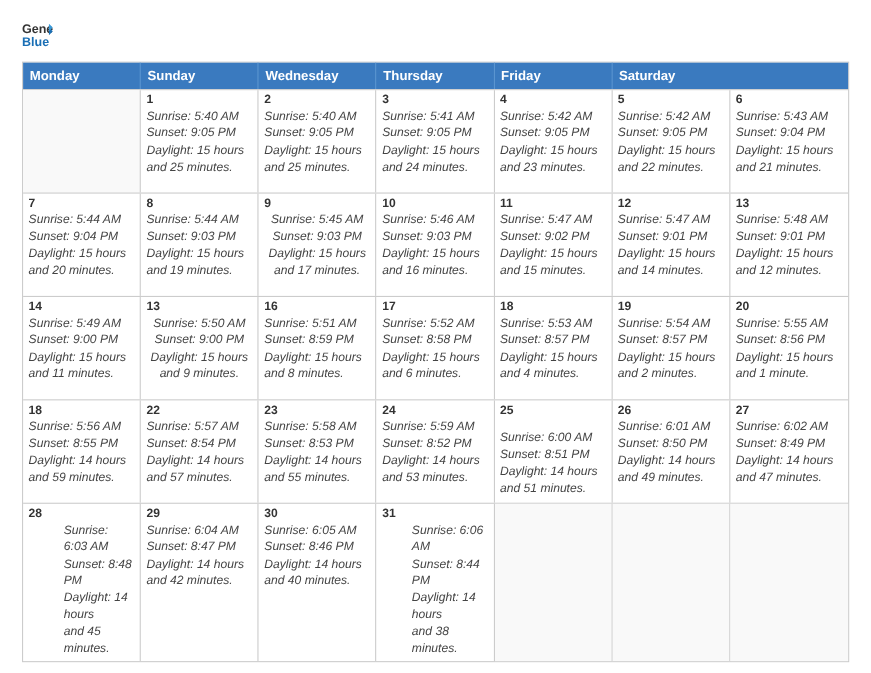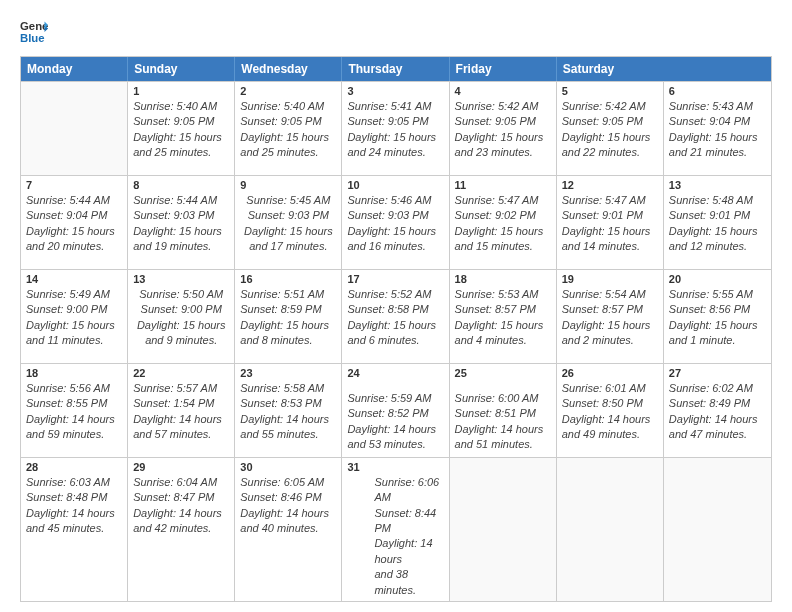--- a/index.html
+++ b/index.html
@@ -291,34 +291,34 @@
           <div class="cal-cell">
             <div class="day-num">18</div>
             <div class="day-info" style="white-space: pre-line;">Sunrise: 5:56 AM
 Sunset: 8:55 PM
 Daylight: 14 hours
 and 59 minutes.</div>
           </div>
           <div class="cal-cell">
             <div class="day-num">22</div>
             <div class="day-info" style="white-space: pre-line;">Sunrise: 5:57 AM
-Sunset: 1:54 PM
+Sunset: 8:54 PM
 Daylight: 14 hours
 and 57 minutes.</div>
           </div>
           <div class="cal-cell">
             <div class="day-num">23</div>
             <div class="day-info" style="white-space: pre-line;">Sunrise: 5:58 AM
 Sunset: 8:53 PM
 Daylight: 14 hours
 and 55 minutes.</div>
           </div>
           <div class="cal-cell">
             <div class="day-num">24</div>
-            <div class="day-info" style="white-space: pre-line; margin-top: 10px;">Sunrise: 5:59 AM
+            <div class="day-info" style="white-space: pre-line;">Sunrise: 5:59 AM
 Sunset: 8:52 PM
 Daylight: 14 hours
 and 53 minutes.</div>
           </div>
           <div class="cal-cell">
             <div class="day-num">25</div>
             <div class="day-info" style="white-space: pre-line; margin-top: 10px;">Sunrise: 6:00 AM
 Sunset: 8:51 PM
 Daylight: 14 hours
 and 51 minutes.</div>
@@ -334,21 +334,21 @@
             <div class="day-num">27</div>
             <div class="day-info" style="white-space: pre-line;">Sunrise: 6:02 AM
 Sunset: 8:49 PM
 Daylight: 14 hours
 and 47 minutes.</div>
           </div>
         </div>
         <div class="cal-row">
           <div class="cal-cell">
             <div class="day-num">28</div>
-            <div class="day-info" style="white-space: pre-line;">Sunrise: 6:03 AM
+            <div class="day-info" style="white-space: pre-line; margin-left: 32px;">Sunrise: 6:03 AM
 Sunset: 8:48 PM
 Daylight: 14 hours
 and 45 minutes.</div>
           </div>
           <div class="cal-cell">
             <div class="day-num">29</div>
             <div class="day-info" style="white-space: pre-line;">Sunrise: 6:04 AM
 Sunset: 8:47 PM
 Daylight: 14 hours
 and 42 minutes.</div>

